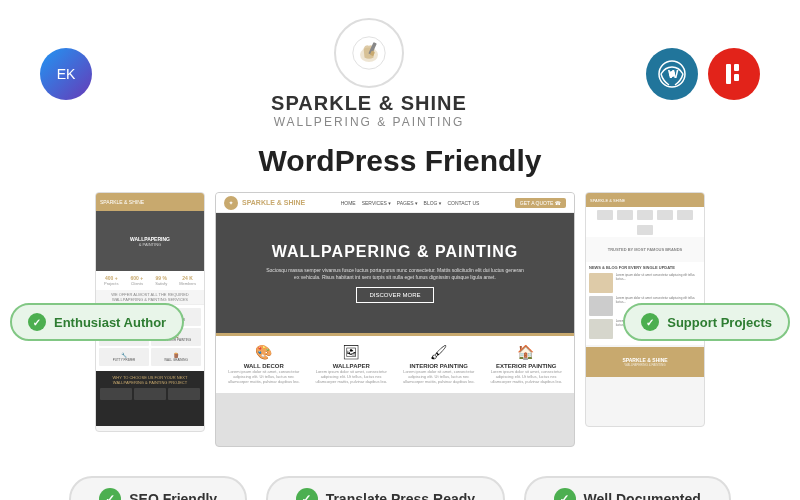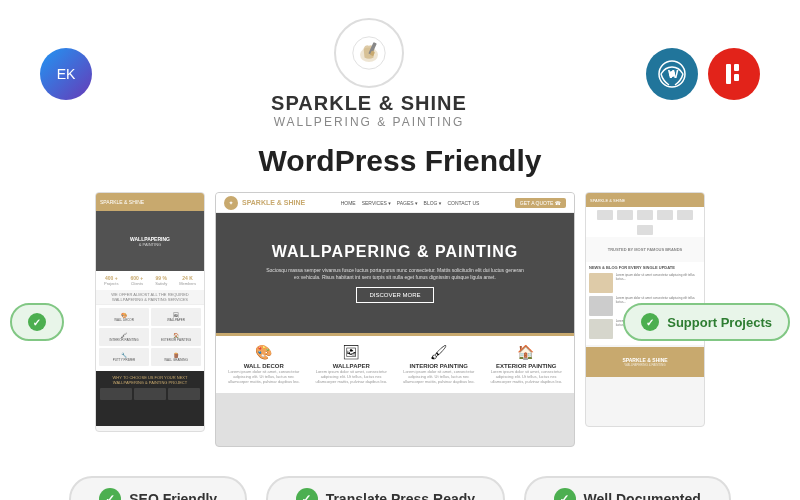--- a/index.html
+++ b/index.html
@@ -504,20 +504,21 @@
       </div>
     </div>
   </div>
 
   <div class="page-heading">WordPress Friendly</div>
 
   <div class="content-area">
 
     <div class="badge-left">
       <div class="badge-dot">✓</div>
+      <span>Enthusiast Author</span>
     </div>
 
     <div class="badge-right">
       <div class="badge-dot">✓</div>
       <span>Support Projects</span>
     </div>
 
     <div class="screenshots">
 
       <div class="screenshot-left">

